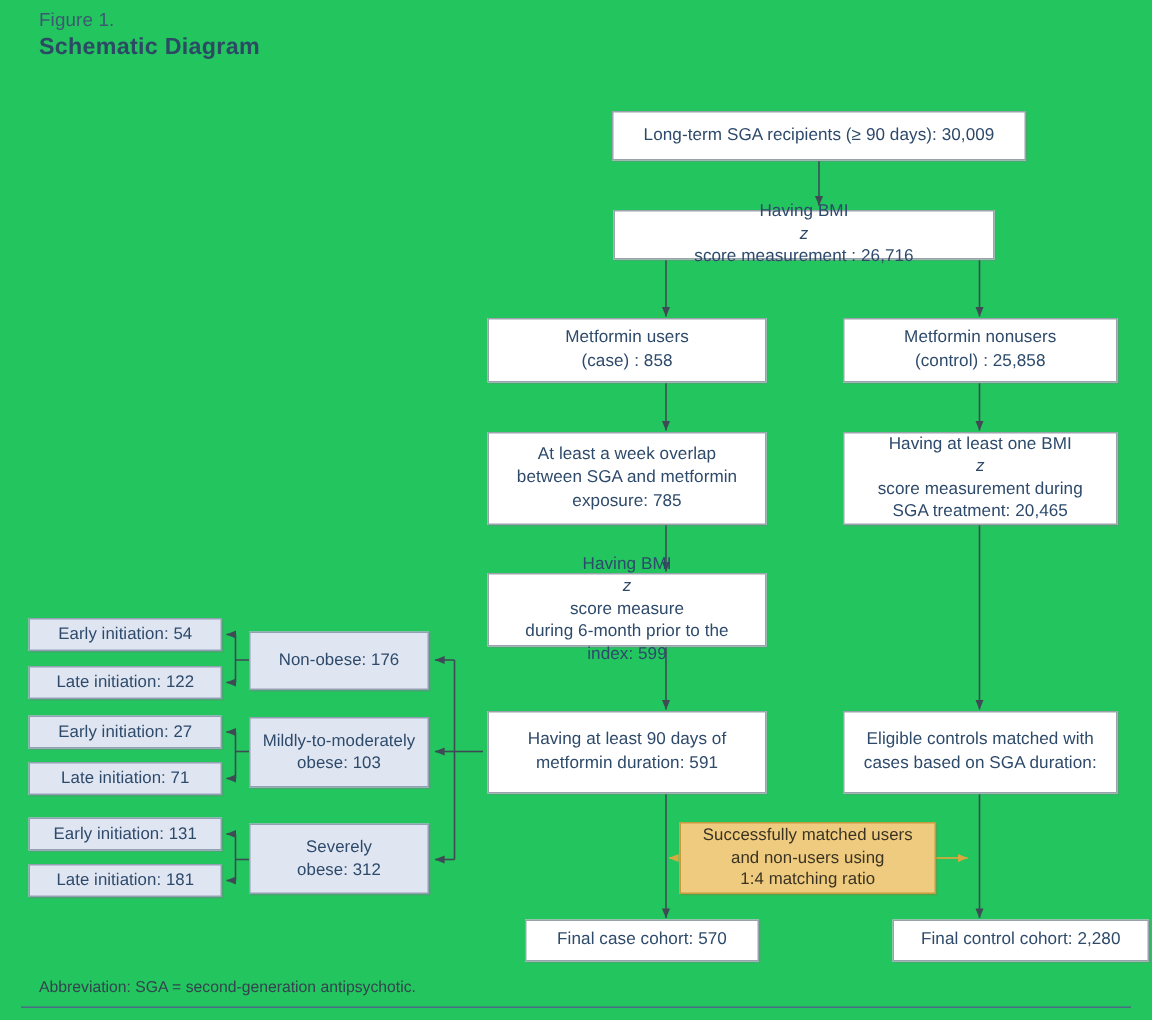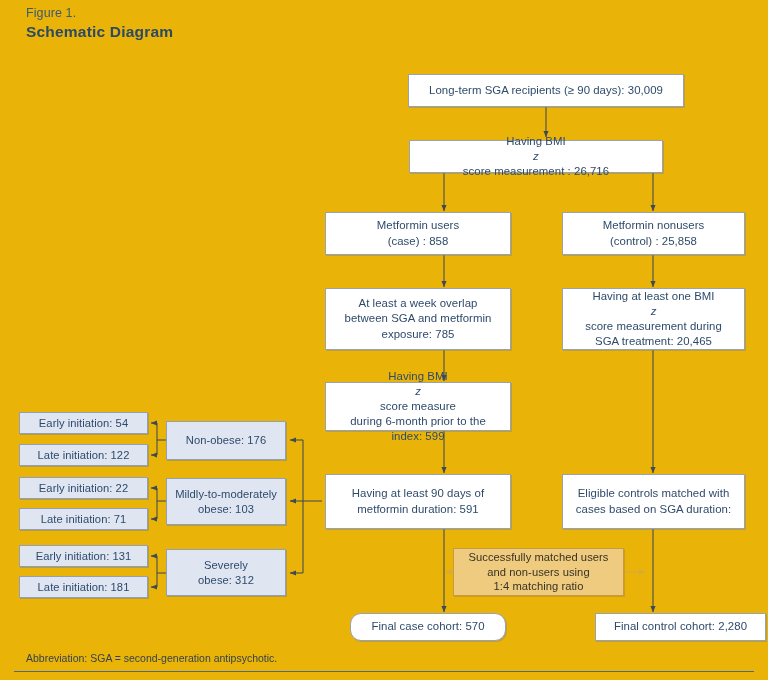--- a/index.html
+++ b/index.html
@@ -4,21 +4,21 @@
 <style>
   html, body {
     margin: 0;
     padding: 0;
     background: #ffffff;
   }
   #page {
     position: relative;
     width: 768px;
     height: 680px;
-    background: #eab308;
+    background: #22c55e;
     font-family: "Liberation Sans", sans-serif;
     overflow: hidden;
   }
 
   
   #fig-label {
     position: absolute;
     left: 26px;
     top: 6px;
     font-size: 12.5px;
@@ -232,21 +232,21 @@
   </div>
 
   <div class="node gold" style="left:453px; top:548px; width:171px; height:48px;">
     <span>
       <span>Successfully matched users</span>
       <span>and non-users using</span>
       <span>1:4 matching ratio</span>
     </span>
   </div>
 
-  <div class="node plain" style="left:350px; top:613px; width:156px; height:28px;border-radius:11px;">
+  <div class="node plain" style="left:350px; top:613px; width:156px; height:28px;">
     <span>Final case cohort: 570</span>
   </div>
 
   <div class="node plain" style="left:595px; top:613px; width:171px; height:28px;">
     <span>Final control cohort: 2,280</span>
   </div>
 
   <div class="node blue" style="left:166px; top:421px; width:120px; height:39px;">
     <span>Non-obese: 176</span>
   </div>
@@ -267,21 +267,21 @@
 
   <div class="node blue" style="left:19px; top:412px; width:129px; height:22px;">
     <span>Early initiation: 54</span>
   </div>
 
   <div class="node blue" style="left:19px; top:444px; width:129px; height:22px;">
     <span>Late initiation: 122</span>
   </div>
 
   <div class="node blue" style="left:19px; top:477px; width:129px; height:22px;">
-    <span>Early initiation: 22</span>
+    <span>Early initiation: 27</span>
   </div>
 
   <div class="node blue" style="left:19px; top:508px; width:129px; height:22px;">
     <span>Late initiation: 71</span>
   </div>
 
   <div class="node blue" style="left:19px; top:545px; width:129px; height:22px;">
     <span>Early initiation: 131</span>
   </div>
 

